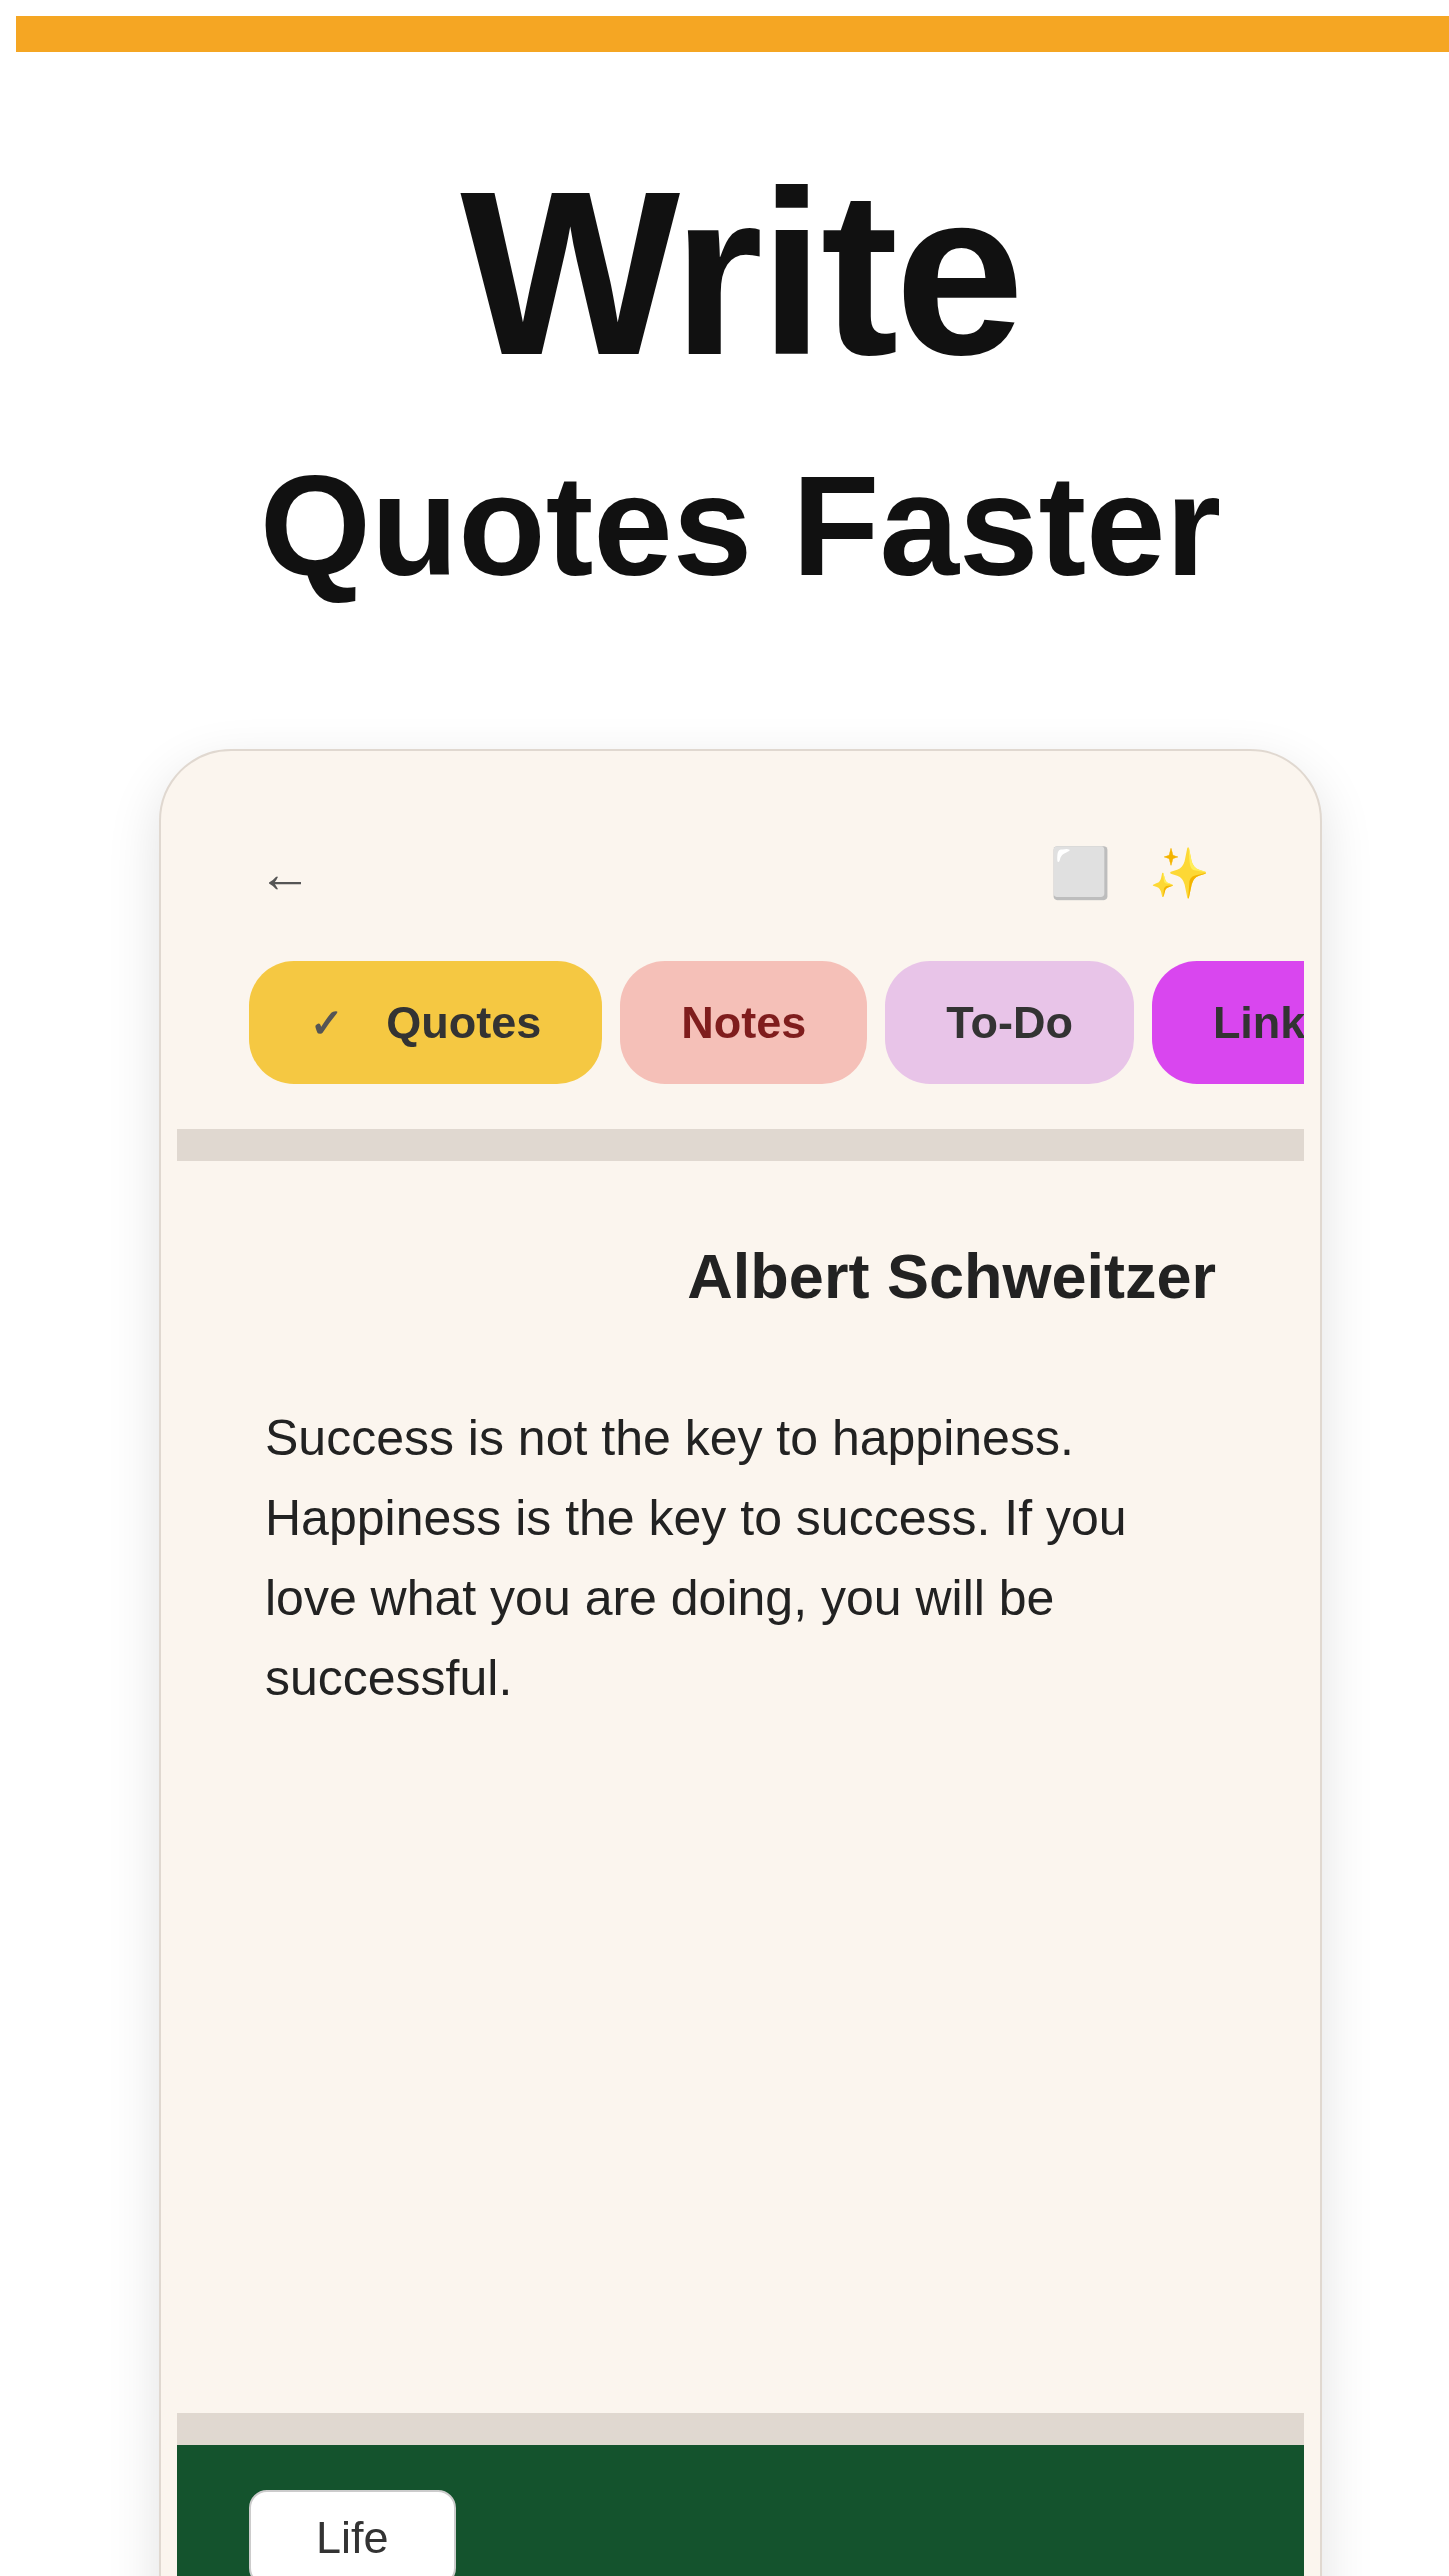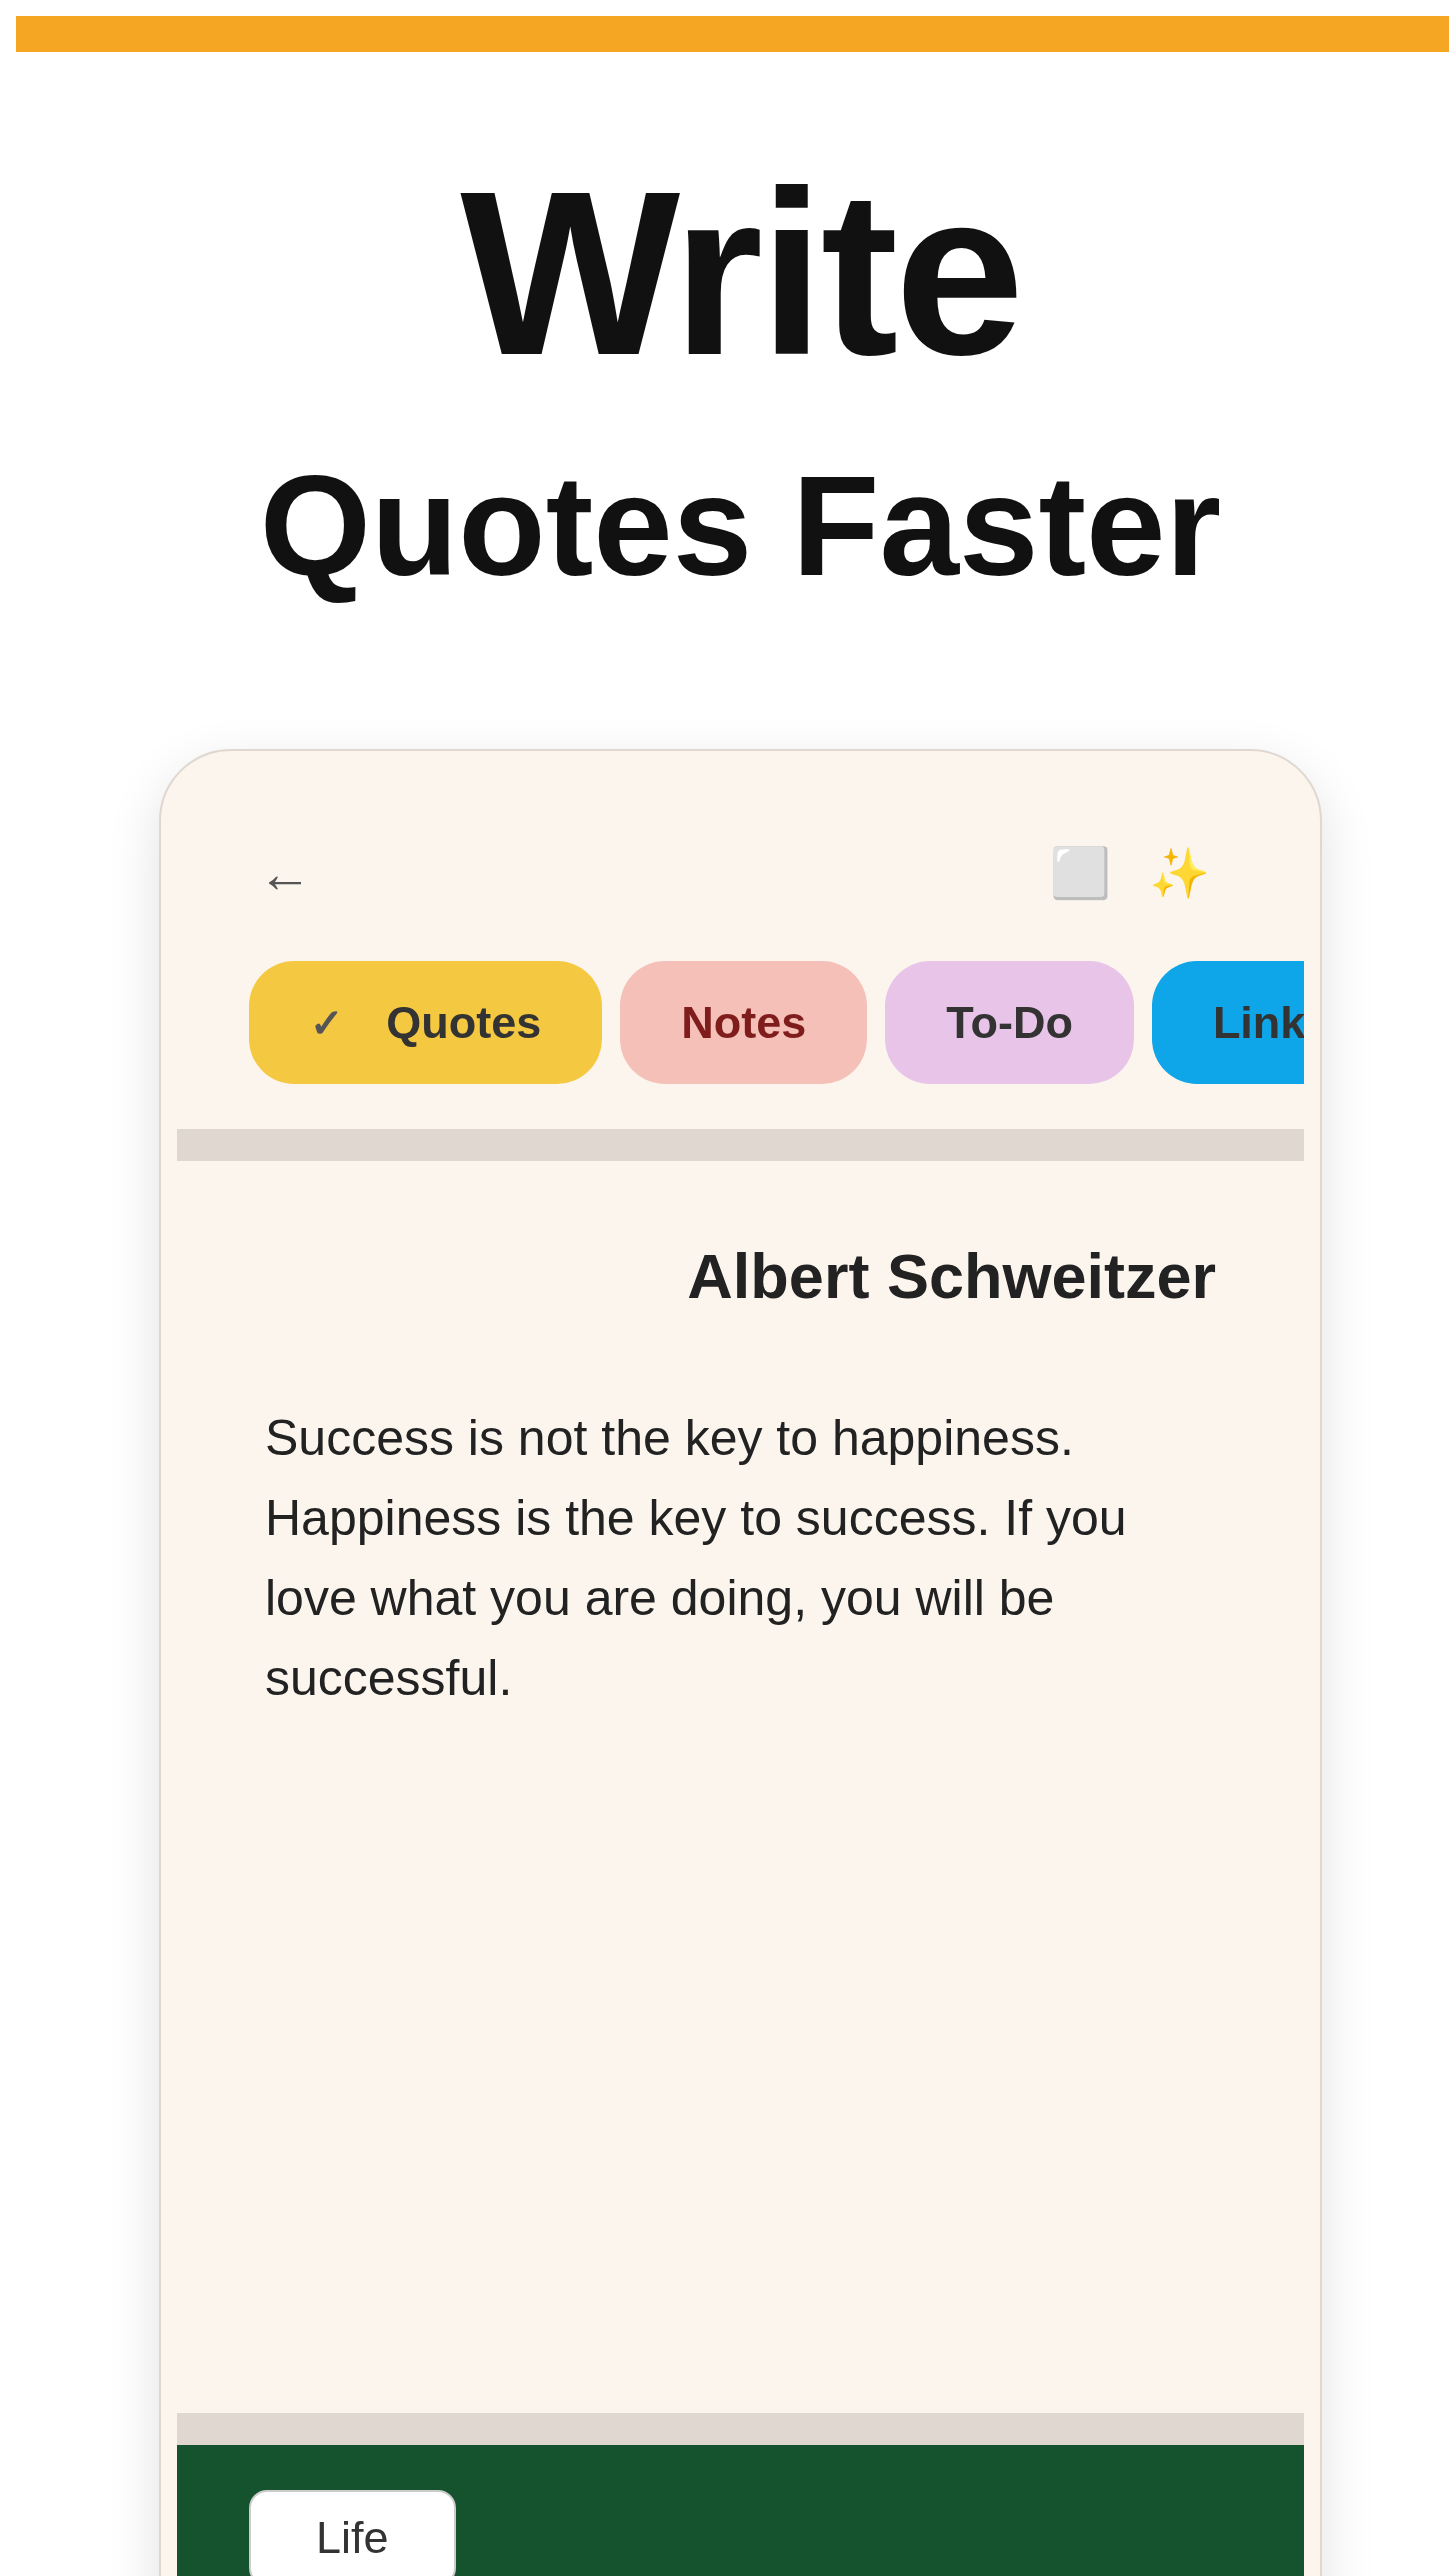--- a/index.html
+++ b/index.html
@@ -139,21 +139,21 @@
       background: #F5C0B8;
       color: #7f1d1d;
     }
 
     .tab-todo {
       background: #E8C4E8;
       color: #333;
     }
 
     .tab-link {
-      background: #0ea5e9;
+      background: #d946ef;
       color: #333;
     }
 
     .tab-extra {
       background: #B8DEFF;
       color: #333;
       min-width: 54px;
     }
 
     .check-icon {

